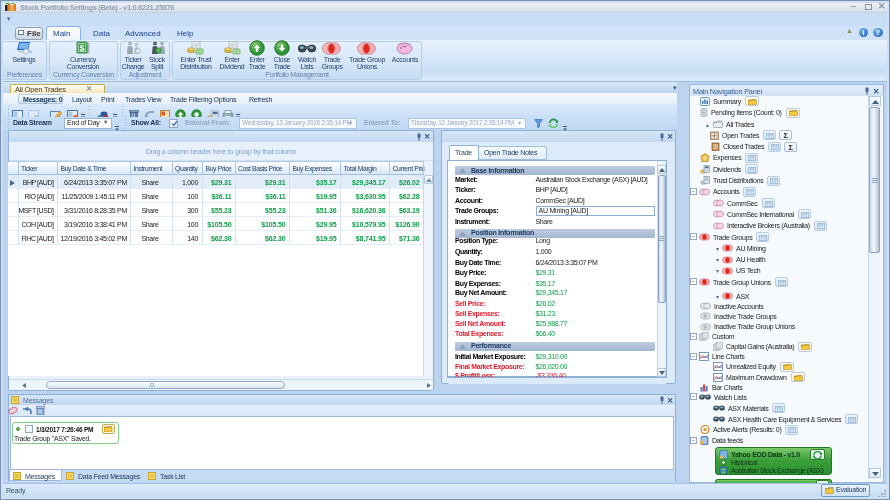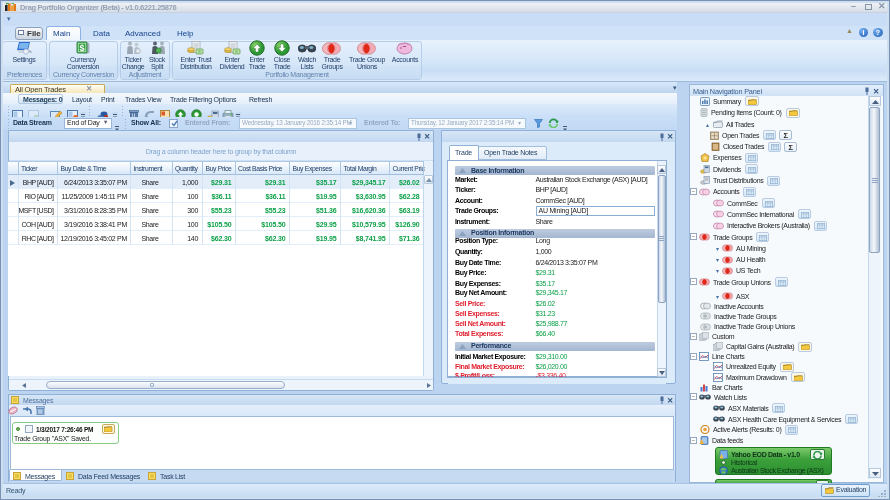--- a/index.html
+++ b/index.html
@@ -7,21 +7,21 @@
 .tx{white-space:nowrap;}
 </style></head><body>
 <div class="abs" style="left:0;top:0;width:890px;height:500px;border:1px solid #7792b4;box-shadow:inset 0 0 0 2px #cfdff0;z-index:90;pointer-events:none;"></div><div class="abs" style="left:1px;top:0;width:888px;height:13px;background:linear-gradient(#f6f8fa,#e3e8ee 60%,#d6dde6);border-bottom:1px solid #c8d1dd;">
     <svg class="abs" style="left:4px;top:2px" width="11" height="9" viewBox="0 0 11 9">
       <rect x="0" y="3" width="2.6" height="6" fill="#222"></rect>
       <rect x="3" y="1.5" width="2.6" height="7.5" fill="#e07818"></rect>
       <rect x="6" y="3.5" width="2.6" height="5.5" fill="#f0a030"></rect>
       <rect x="8.6" y="2" width="2.4" height="7" fill="#e07818"></rect>
       <path d="M1 2 L5 0 L9 1.5" stroke="#3a9a2a" stroke-width="1.4" fill="none"></path>
     </svg>
-    <div class="abs tx" style="left:19px;top:2.5px;font-size:7.5px;color:#94a2b6;letter-spacing:-0.35px;font-weight:bold;">Drag Portfolio Organizer (Beta) - v1.0.6221.25876</div>
+    <div class="abs tx" style="left:19px;top:2.5px;font-size:7.5px;color:#94a2b6;letter-spacing:-0.35px;font-weight:bold;">Stock Portfolio Settings (Beta) - v1.0.6221.25876</div>
     <div class="abs tx" style="left:850px;top:1px;font-size:9px;color:#8595a8;font-weight:bold;letter-spacing:9px;">–</div>
     <div class="abs" style="left:864px;top:4px;width:7px;height:6px;border:1.5px solid #8595a8;"></div>
     <div class="abs tx" style="left:877px;top:1px;font-size:9px;color:#8595a8;font-weight:bold;">✕</div>
   </div><div class="abs" style="left:1px;top:13px;width:888px;height:13px;background:#c9ddf6;"></div><div class="abs tx" style="left:7px;top:15px;font-size:7px;color:#4a6fa5;">▾</div><div class="abs" style="left:1px;top:26px;width:888px;height:14px;background:#cfe2f8;"></div><div class="abs" style="left:15px;top:26.5px;width:28px;height:13px;background:linear-gradient(#fbfcfd,#dee4ec 50%,#ccd5e1);border:1px solid #8ea0b8;border-radius:3px;"></div><div class="abs" style="left:18px;top:30px;width:6px;height:5px;border:1px solid #667e9e;background:#fff;"></div><div class="abs tx" style="left:27px;top:28.5px;font-size:8px;font-weight:bold;color:#333;">File</div><div class="abs" style="left:46px;top:26px;width:35px;height:14px;background:linear-gradient(#fdfeff,#f0f6fd);border:1px solid #8db2e3;border-bottom:none;border-radius:3px 3px 0 0;"></div><div class="abs tx" style="left:53px;top:28.5px;font-size:8px;color:#15428b;">Main</div><div class="abs tx" style="left:93px;top:28.5px;font-size:8px;color:#15428b;">Data</div><div class="abs tx" style="left:125px;top:28.5px;font-size:8px;color:#15428b;">Advanced</div><div class="abs tx" style="left:177px;top:28.5px;font-size:8px;color:#15428b;">Help</div><div class="abs tx" style="left:846px;top:27px;font-size:7px;color:#9a8a5a;">▲</div><div class="abs" style="left:859px;top:28px;width:9px;height:9px;border-radius:50%;background:radial-gradient(circle at 35% 30%,#7ab2ef,#1b5bb5);color:#fff;font-size:7px;text-align:center;line-height:9px;font-weight:bold;">i</div><div class="abs" style="left:873px;top:28px;width:10px;height:9px;border-radius:50%;background:radial-gradient(circle at 35% 30%,#7ab2ef,#1b5bb5);color:#fff;font-size:7px;text-align:center;line-height:9px;font-weight:bold;">?</div><div class="abs" style="left:1px;top:40px;width:888px;height:42px;background:linear-gradient(#e8f2fd,#d3e5f8 55%,#c9def5 75%,#dcebfa);border-bottom:1px solid #9db9dc;"></div><div class="abs" style="left:2px;top:41px;width:45px;height:39px;border:1px solid #b5cde9;border-radius:3px;background:linear-gradient(#e4effc,#d6e7f8 60%,#cbdff4 75%,#dfedfb);">
     <div class="abs" style="left:0;right:0;bottom:0;height:10px;background:linear-gradient(#cfe2f6,#c7dcf3);border-radius:0 0 3px 3px;"></div>
     <div class="abs tx" style="left:0;right:0;bottom:1px;text-align:center;font-size:7px;letter-spacing:-0.25px;color:#6283ad;">Preferences</div>
   </div><div class="abs" style="left:49px;top:41px;width:69px;height:39px;border:1px solid #b5cde9;border-radius:3px;background:linear-gradient(#e4effc,#d6e7f8 60%,#cbdff4 75%,#dfedfb);">
     <div class="abs" style="left:0;right:0;bottom:0;height:10px;background:linear-gradient(#cfe2f6,#c7dcf3);border-radius:0 0 3px 3px;"></div>
     <div class="abs tx" style="left:0;right:0;bottom:1px;text-align:center;font-size:7px;letter-spacing:-0.25px;color:#6283ad;">Currency Conversion</div>
   </div><div class="abs" style="left:120px;top:41px;width:50px;height:39px;border:1px solid #b5cde9;border-radius:3px;background:linear-gradient(#e4effc,#d6e7f8 60%,#cbdff4 75%,#dfedfb);">

